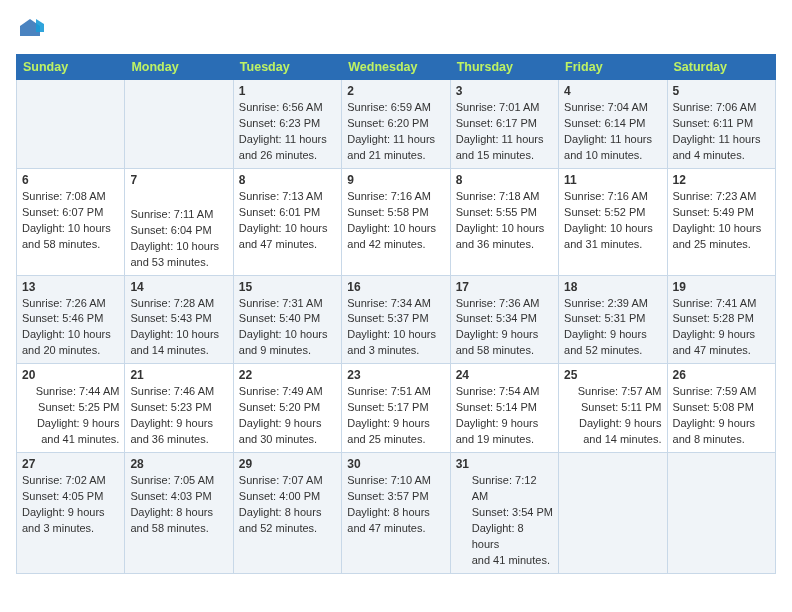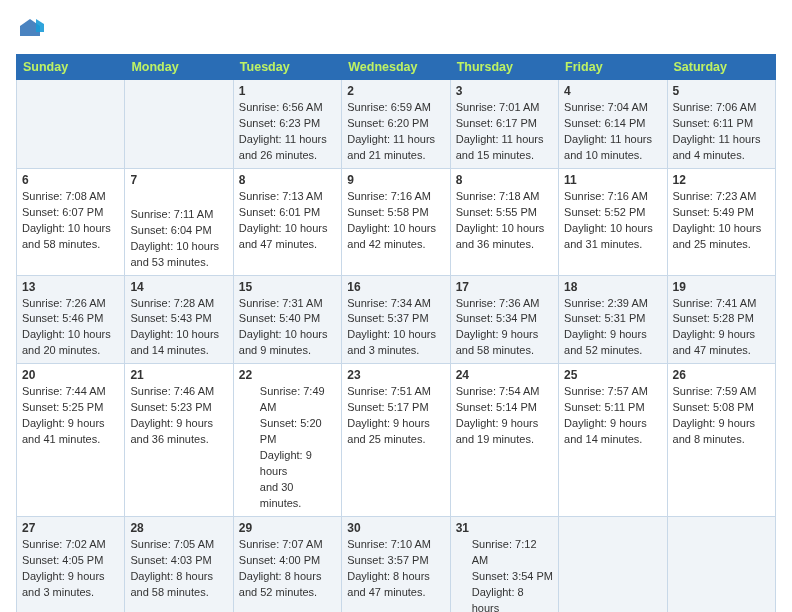--- a/index.html
+++ b/index.html
@@ -259,56 +259,56 @@
           <span class="day-num">19</span>
           <div class="day-info" style="white-space: pre-line;">Sunrise: 7:41 AM
 Sunset: 5:28 PM
 Daylight: 9 hours
 and 47 minutes.</div>
         </td>
       </tr>
       <tr>
         <td>
           <span class="day-num">20</span>
-          <div class="day-info" style="white-space: pre-line;">Sunrise: 7:44 AM
+          <div class="day-info" style="white-space: pre-line; text-align: right;">Sunrise: 7:44 AM
 Sunset: 5:25 PM
 Daylight: 9 hours
 and 41 minutes.</div>
         </td>
         <td>
           <span class="day-num">21</span>
           <div class="day-info" style="white-space: pre-line;">Sunrise: 7:46 AM
 Sunset: 5:23 PM
 Daylight: 9 hours
 and 36 minutes.</div>
         </td>
         <td>
           <span class="day-num">22</span>
-          <div class="day-info" style="white-space: pre-line; margin-left: 21px;">Sunrise: 7:49 AM
+          <div class="day-info" style="white-space: pre-line;">Sunrise: 7:49 AM
 Sunset: 5:20 PM
 Daylight: 9 hours
 and 30 minutes.</div>
         </td>
         <td>
           <span class="day-num">23</span>
           <div class="day-info" style="white-space: pre-line;">Sunrise: 7:51 AM
 Sunset: 5:17 PM
 Daylight: 9 hours
 and 25 minutes.</div>
         </td>
         <td>
           <span class="day-num">24</span>
           <div class="day-info" style="white-space: pre-line;">Sunrise: 7:54 AM
 Sunset: 5:14 PM
 Daylight: 9 hours
 and 19 minutes.</div>
         </td>
         <td>
           <span class="day-num">25</span>
-          <div class="day-info" style="white-space: pre-line;">Sunrise: 7:57 AM
+          <div class="day-info" style="white-space: pre-line; text-align: right;">Sunrise: 7:57 AM
 Sunset: 5:11 PM
 Daylight: 9 hours
 and 14 minutes.</div>
         </td>
         <td>
           <span class="day-num">26</span>
           <div class="day-info" style="white-space: pre-line;">Sunrise: 7:59 AM
 Sunset: 5:08 PM
 Daylight: 9 hours
 and 8 minutes.</div>

